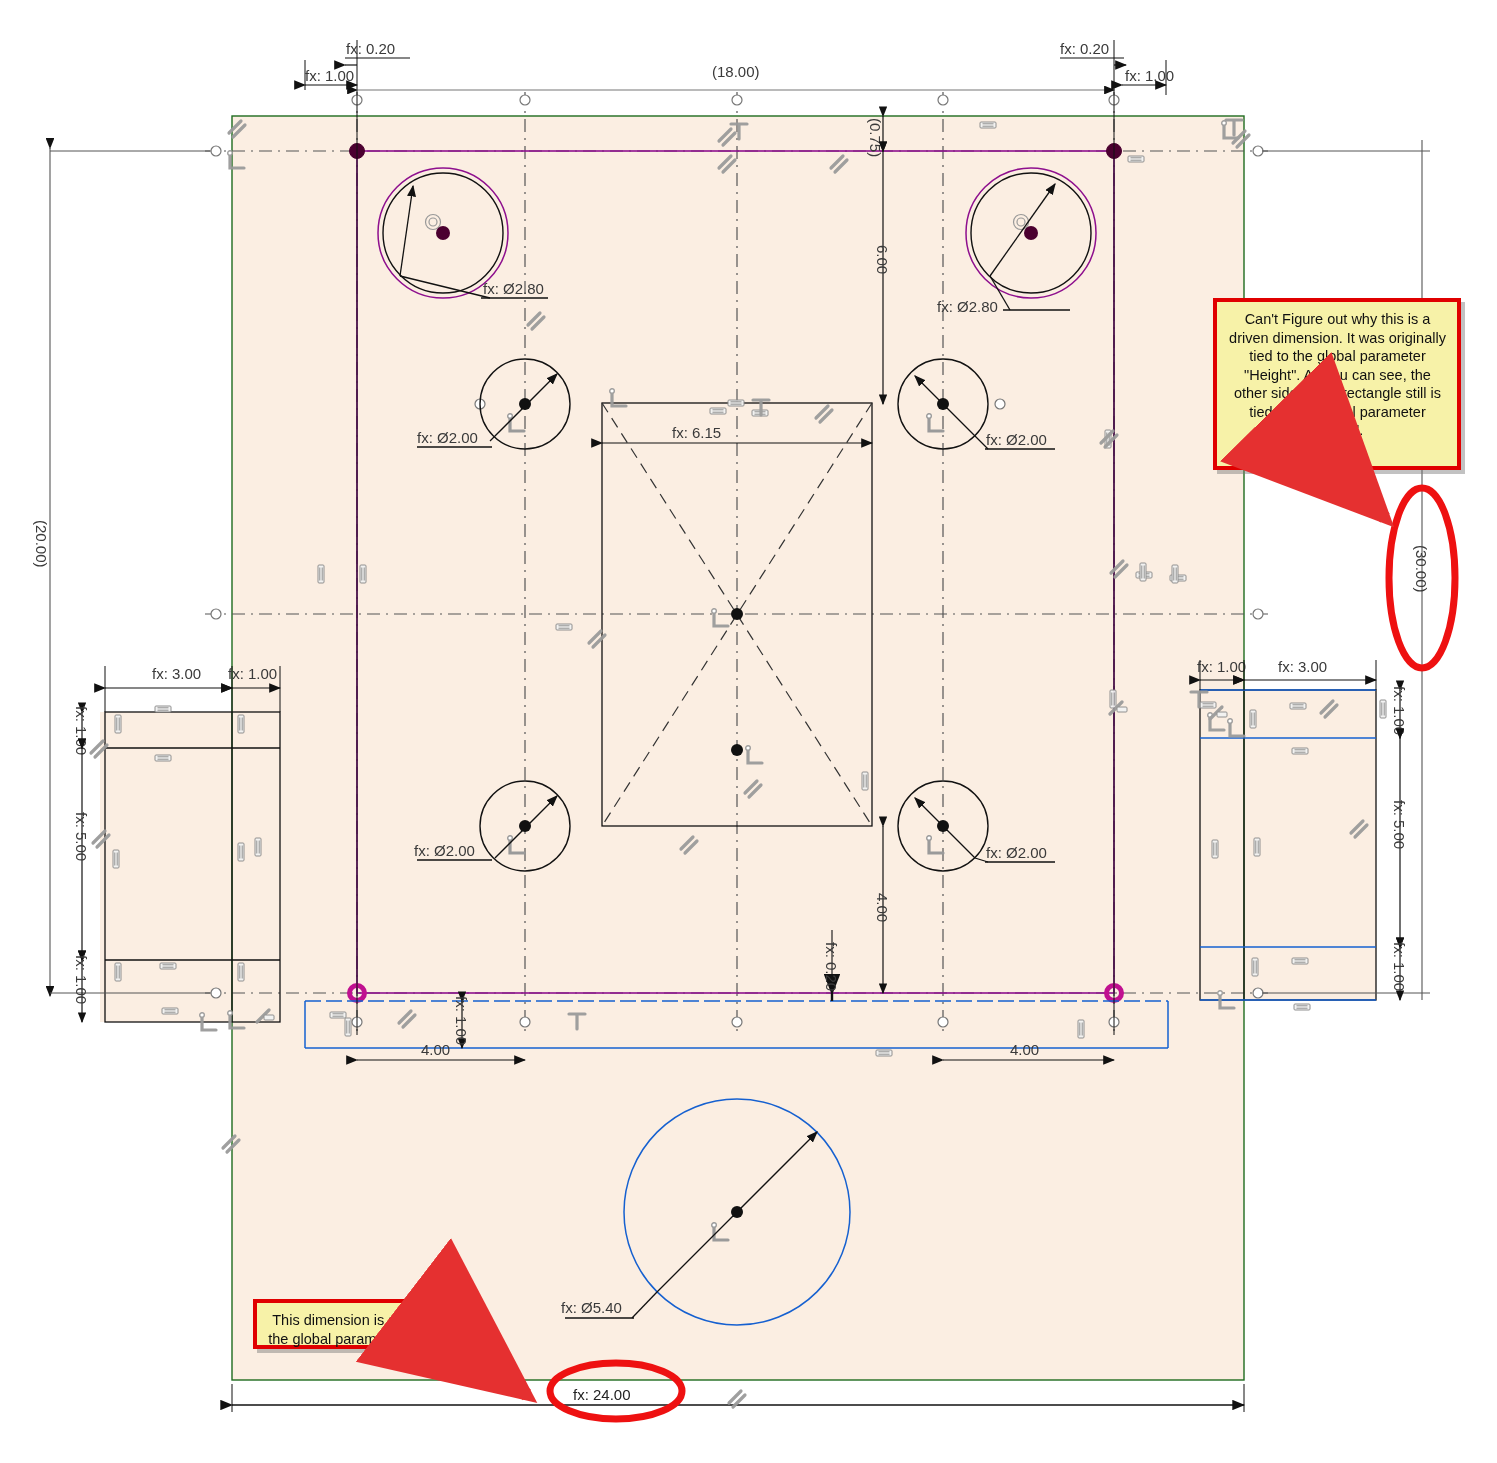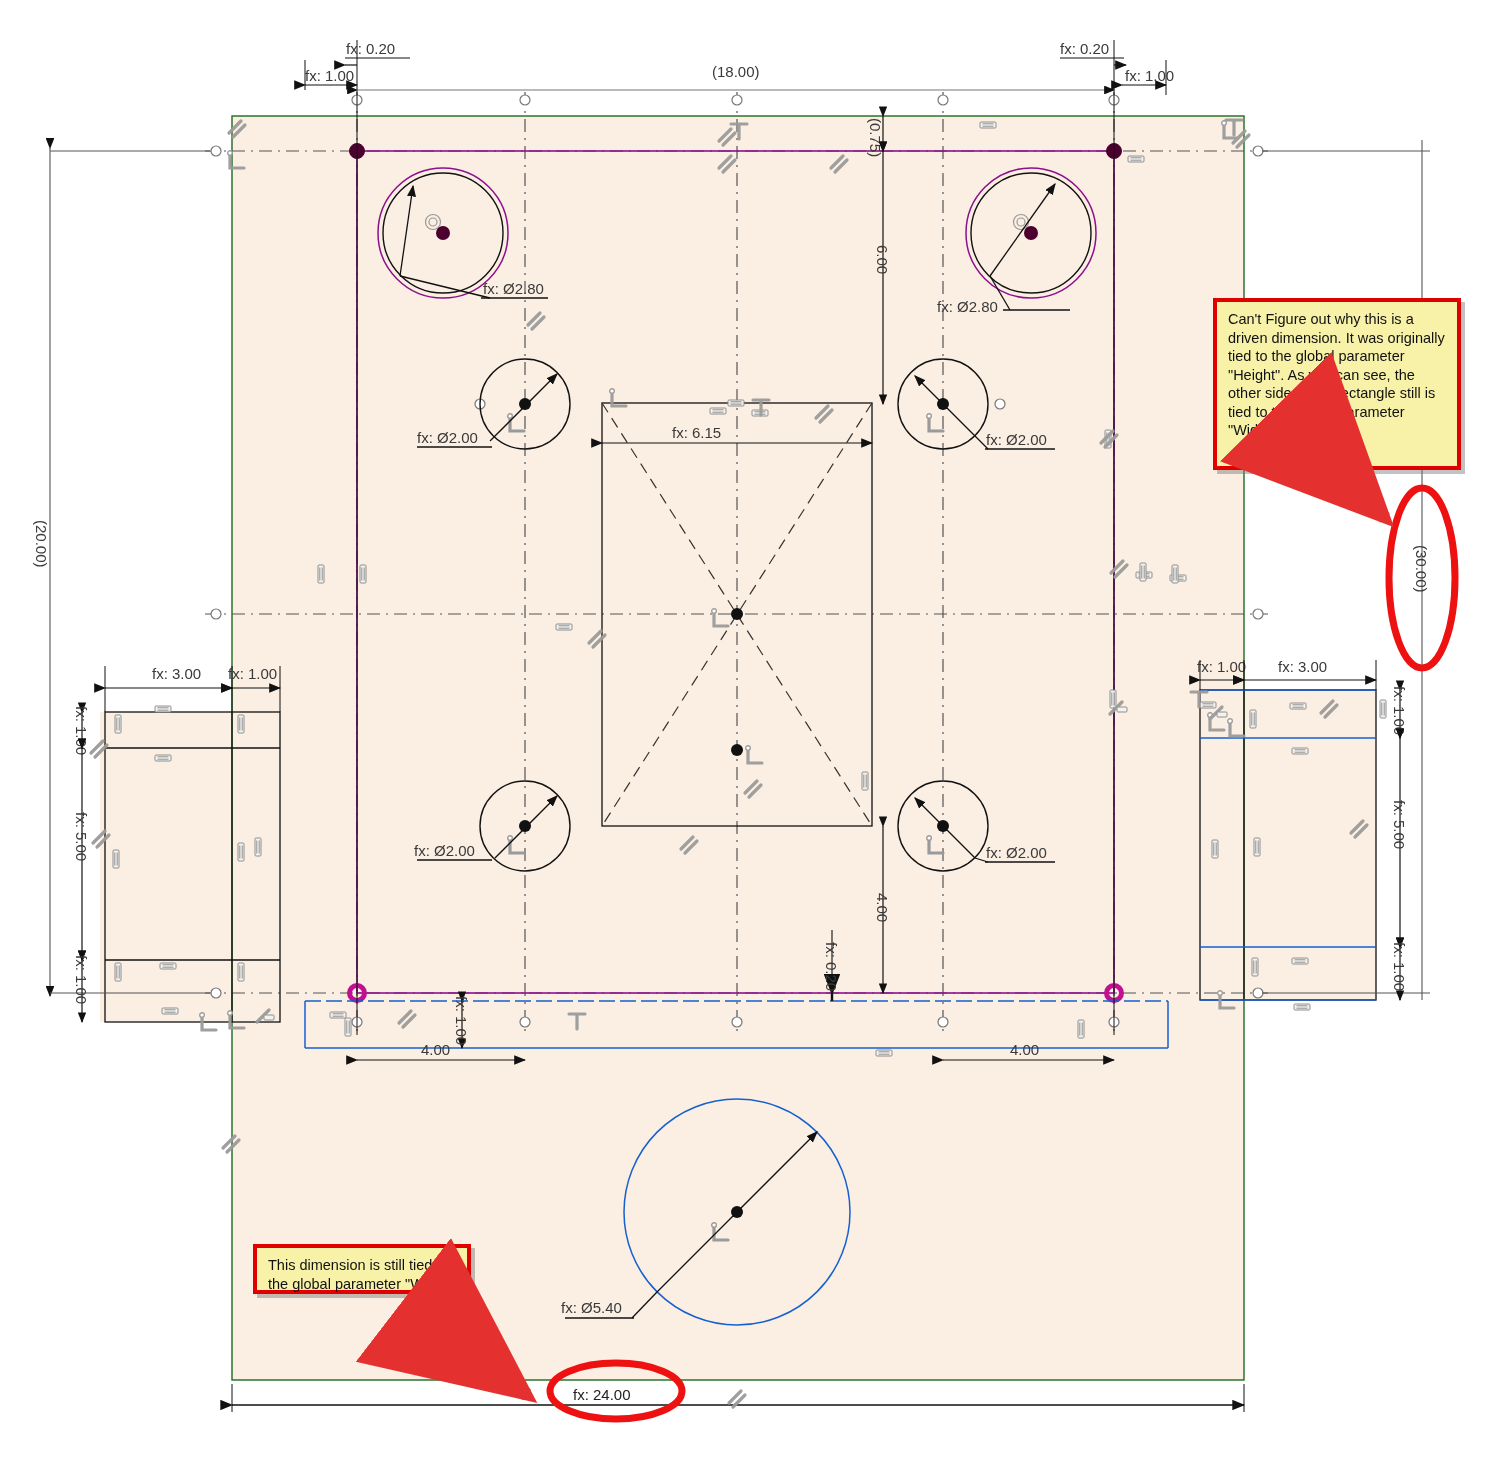--- a/index.html
+++ b/index.html
@@ -4,21 +4,21 @@
 <style>
   html,body{margin:0;padding:0;background:#ffffff;}
   body{width:1497px;height:1463px;font-family:"Liberation Sans",sans-serif;overflow:hidden;}
   #stage{position:relative;width:1497px;height:1463px;background:#ffffff;}
   svg#sketch{position:absolute;left:0;top:0;width:1497px;height:1463px;}
   .dimtxt{font-family:"Liberation Sans",sans-serif;font-size:15px;fill:#3a3a3a;}
   .dimtxt-dk{font-family:"Liberation Sans",sans-serif;font-size:15px;fill:#222;}
   .callout{position:absolute;background:#f7f2a8;border:4px solid #e00000;
            font-family:"Liberation Sans",sans-serif;font-size:14.5px;color:#111;
            line-height:1.28;padding:8px 10px 9px 11px;box-sizing:border-box;}
-  .callout.shadow{box-shadow:4px 4px 0 rgba(120,120,120,.45);}
+  .callout.shadow{box-shadow:4px 4px 0 rgba(120,120,120,.45);text-align:center;}
 </style>
 </head>
 <body>
 
 <div id="stage">
 
   <svg id="sketch" viewBox="0 0 1497 1463" xmlns="http://www.w3.org/2000/svg">
     <defs>
       <marker id="ar" markerWidth="10" markerHeight="8" refX="9" refY="4" orient="auto">
         <path d="M0,0 L10,4 L0,8 z" fill="#111"></path>
@@ -430,21 +430,21 @@
       <use href="#cnsEq" x="255" y="1008"></use>
         <use href="#cnsEq" x="1108" y="700"></use>
       <use href="#cnsEq" x="1208" y="705"></use>
     </g>
   </svg>
 
   <div class="callout shadow" style="left:1213px;top:298px;width:248px;height:172px;">
     <span>Can't Figure out why this is a driven dimension. It was originally tied to the global parameter "Height". As you can see, the other side of the rectangle still is tied to the global parameter "Width".</span>
   </div>
 
-  <div class="callout shadow" style="left:253px;top:1244px;width:218px;height:50px;">
+  <div class="callout shadow" style="left:253px;top:1299px;width:218px;height:50px;">
     <span>This dimension is still  tied to the global parameter "Width".</span>
   </div>
 
   <svg style="position:absolute;left:0;top:0;width:1497px;height:1463px;pointer-events:none;">
     <defs>
       <marker id="arRed" markerWidth="7" markerHeight="7" refX="6" refY="3.5" orient="auto">
         <path d="M0,0 L7,3.5 L0,7 z" fill="#e53030"></path>
       </marker>
     </defs>
     <line x1="1330" y1="462" x2="1385" y2="518" stroke="#e53030" stroke-width="13" marker-end="url(#arB)"></line>

